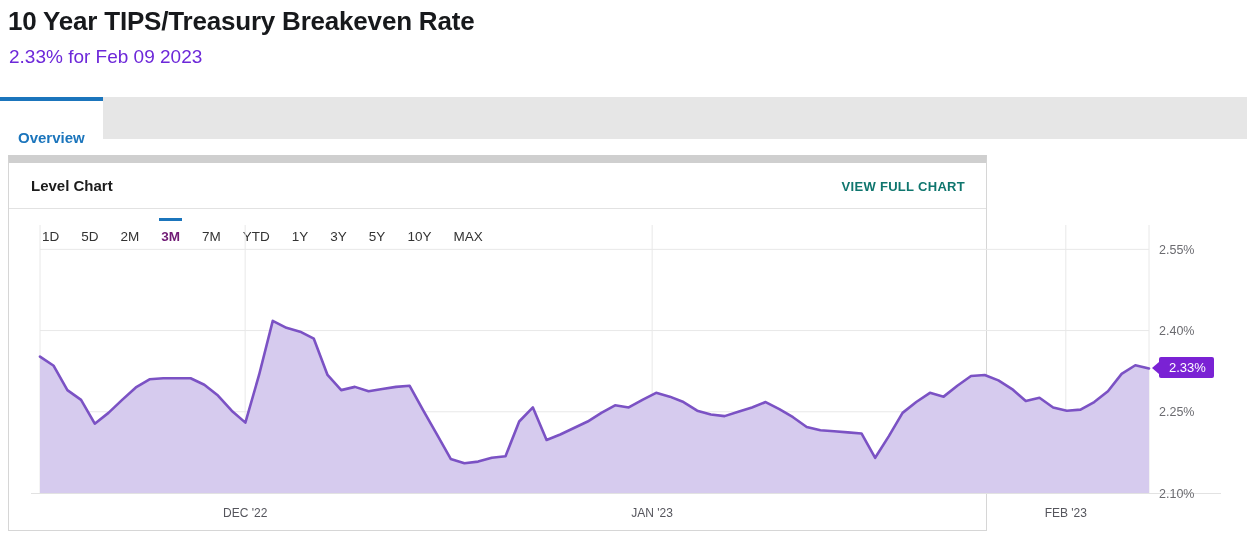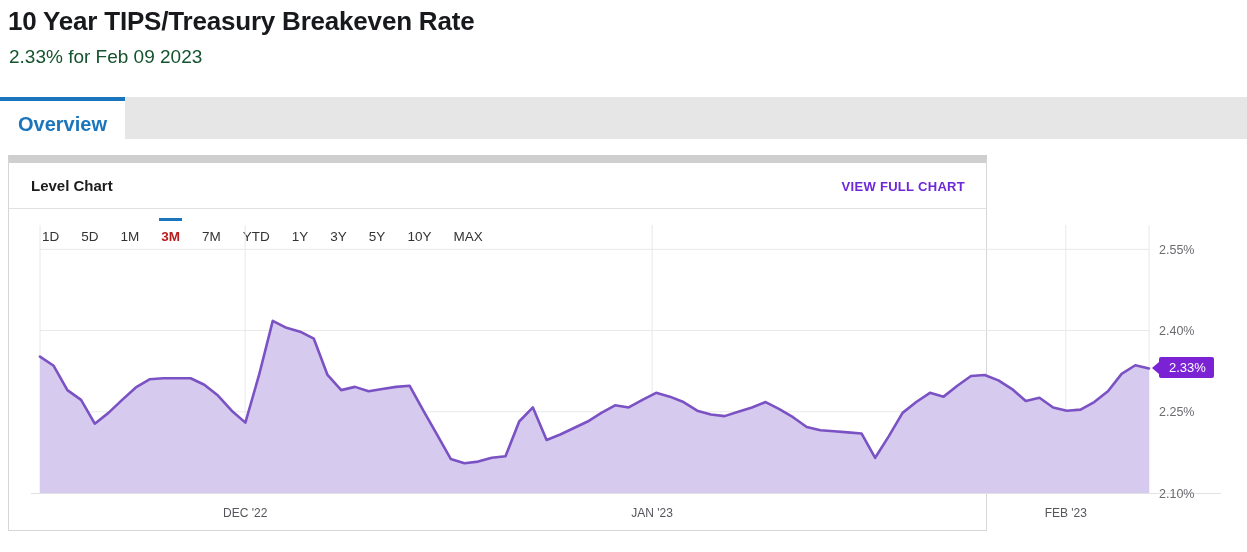--- a/index.html
+++ b/index.html
@@ -12,33 +12,33 @@
   .page { position: relative; width: 1247px; height: 552px; background:#fff; }
 
   
   .title {
     position: absolute; left: 8px; top: 6px;
     font-size: 26px; font-weight: bold; color: #17191c;
     letter-spacing: -0.2px; white-space: nowrap;
   }
   .subtitle {
     position: absolute; left: 9px; top: 46px;
-    font-size: 19px; font-weight: normal; color: #14532d;
+    font-size: 19px; font-weight: normal; color: #6d28d9;
     white-space: nowrap;
   }
 
   
   .tabbar {
     position: absolute; left: 0; top: 97px; width: 1247px; height: 42px;
     background: #e6e6e6;
   }
   .tab {
     position: relative; float: left; height: 42px;
-    padding: 4px 18px; line-height: 42px;
-    font-size: 20px; font-weight: bold; color: #444;
+    padding: 18px 18px; line-height: 42px;
+    font-size: 15px; font-weight: bold; color: #444;
     cursor: pointer; background: transparent;
   }
   .tab.active {
     background: #ffffff; color: #1b75bc;
     border-top: 4px solid #1b75bc; line-height: 38px;
   }
 
   
   .panel {
     position: absolute; left: 8px; top: 155px;
@@ -50,35 +50,35 @@
   .panel-head {
     position: relative; height: 46px;
     border-bottom: 1px solid #e2e2e2;
   }
   .panel-title {
     position: absolute; left: 22px; top: 14px;
     font-size: 15px; font-weight: bold; color: #1c1c1c;
   }
   .view-full {
     position: absolute; right: 21px; top: 16px;
-    font-size: 13px; font-weight: bold; color: #6d28d9;
+    font-size: 13px; font-weight: bold; color: #0f766e;
     letter-spacing: 0.3px; cursor: pointer;
   }
 
   
   .ranges {
     position: absolute; left: 22px; top: 60px;
     height: 30px;
   }
   .range {
     position: relative; float: left;
     padding: 6px 11px 4px 11px;
     font-size: 13.5px; color: #333; cursor: pointer;
   }
-  .range.active { color: #b91c1c; font-weight: bold; }
+  .range.active { color: #701a75; font-weight: bold; }
   .range.active:before {
     content: ""; position: absolute; left: 9px; right: 9px; top: -5px;
     height: 3px; background: #1b75bc;
   }
 
   
   .chart-wrap {
     position: absolute; left: 22px; top: 62px;
     width: 1190px; height: 295px;
   }
@@ -114,21 +114,21 @@
 
   <div class="panel">
     <div class="panel-head">
       <div class="panel-title">Level Chart</div>
       <div class="view-full">VIEW FULL CHART</div>
     </div>
 
     <div class="ranges">
       <div class="range">1D</div>
       <div class="range">5D</div>
-      <div class="range">1M</div>
+      <div class="range">2M</div>
       <div class="range active">3M</div>
       <div class="range">7M</div>
       <div class="range">YTD</div>
       <div class="range">1Y</div>
       <div class="range">3Y</div>
       <div class="range">5Y</div>
       <div class="range">10Y</div>
       <div class="range">MAX</div>
     </div>
 

